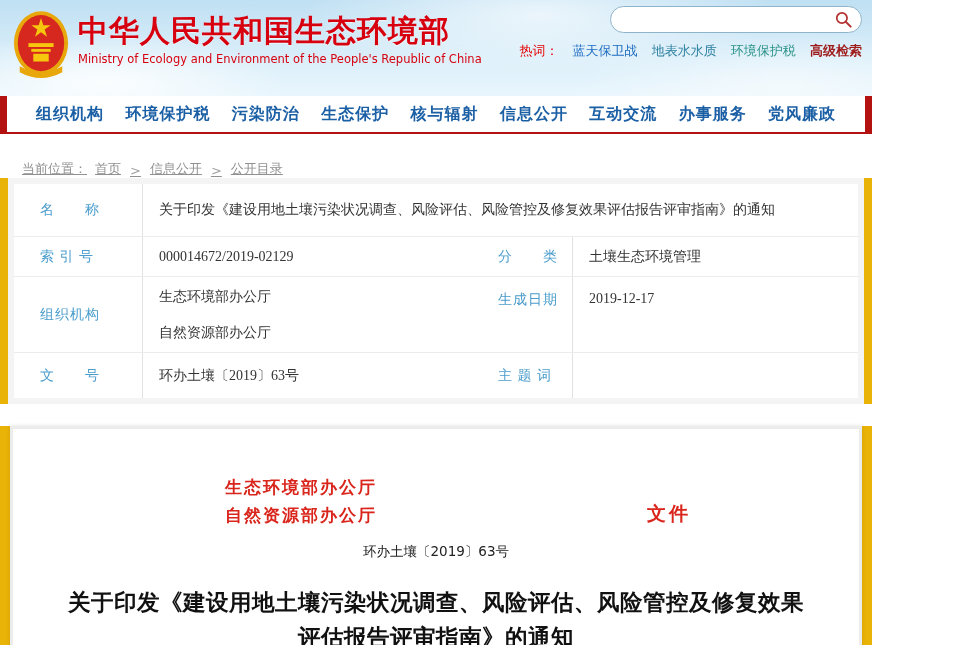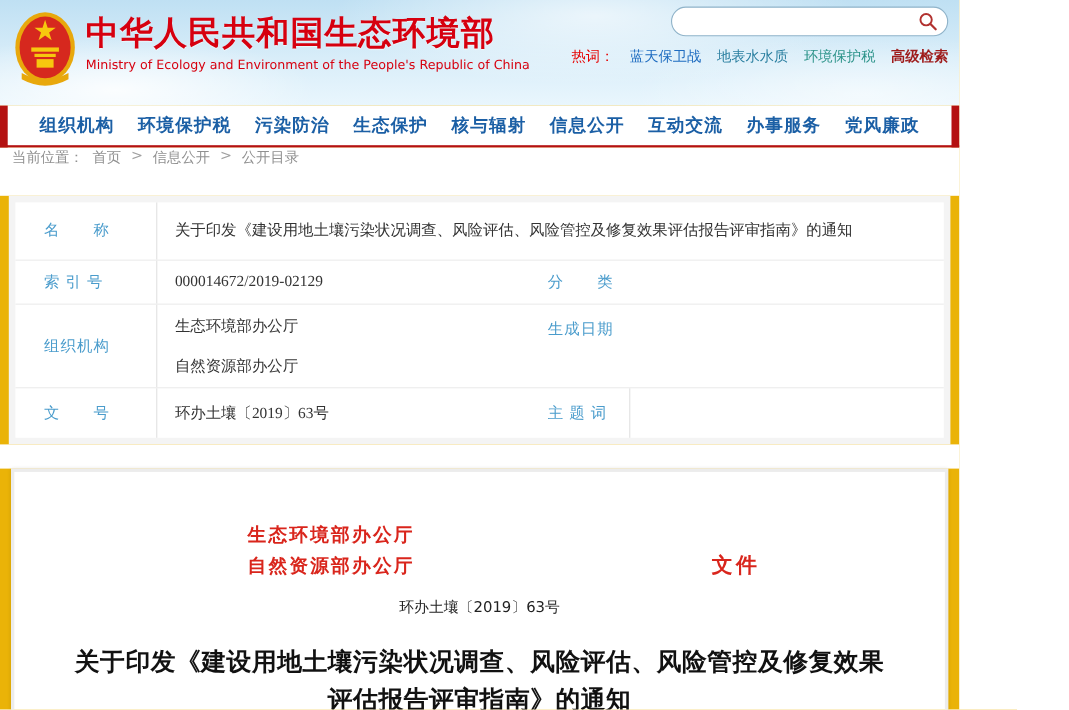--- a/index.html
+++ b/index.html
@@ -34,22 +34,22 @@
   .hw-adv { color:#9e1b1b; font-weight:bold; }
 
   
   .nav { position:relative; height:38px; background:#fff; border-bottom:2px solid #b41111;
     display:flex; align-items:center; justify-content:space-between; padding:0 36px; }
   .nav::before, .nav::after { content:""; position:absolute; top:0; bottom:-2px; width:7px; background:#b41111; }
   .nav::before { left:0; } .nav::after { right:0; }
   .nav a { color:#1b5fa5; font-size:16px; font-weight:bold; text-decoration:none; letter-spacing:1px; }
 
   
-  .breadcrumb { height:44px; display:flex; align-items:flex-start; padding:0 11px;
-    font-size:13px; color:#909090; background:#fff; }
+  .breadcrumb { height:44px; display:flex; align-items:flex-end; padding:0 22px;
+    font-size:13px; color:#909090; background:#fff;text-decoration:underline; }
   .breadcrumb a { color:#909090; text-decoration:none; }
   .breadcrumb .sep { margin:0 9px; color:#a0a0a0; }
   .breadcrumb .bc-label { margin-right:8px; }
 
   
   .info-frame { margin:0 8px; background:#f4f4f4; padding:6px;font-family:Liberation Serif, serif; }
   .info-table { background:#fff; font-size:14px; }
   .irow { display:grid; grid-template-columns:128px 330px 100px 1fr; align-items:center; }
   .irow + .irow { border-top:1px solid #ececec; }
   .irow .lbl { color:#4a9ccc; padding-left:26px; letter-spacing:1px; }
@@ -137,29 +137,31 @@
 
       <div class="irow row-name">
         <div class="lbl">名　　称</div>
         <div class="val vline">关于印发《建设用地土壤污染状况调查、风险评估、风险管控及修复效果评估报告评审指南》的通知</div>
       </div>
 
       <div class="irow row-mid">
         <div class="lbl">索 引 号</div>
         <div class="val vline">000014672/2019-02129</div>
         <div class="lbl">分　　类</div>
+        <div class="val vline">土壤生态环境管理</div>
       </div>
 
       <div class="irow row-org">
         <div class="lbl">组织机构</div>
         <div class="val vline">
           <div>生态环境部办公厅</div>
           <div class="org-l2">自然资源部办公厅</div>
         </div>
         <div class="lbl" style="align-self:start; padding-top:14px;">生成日期</div>
+        <div class="val vline" style="justify-content:flex-start; padding-top:14px;">2019-12-17</div>
       </div>
 
       <div class="irow row-doc">
         <div class="lbl">文　　号</div>
         <div class="val vline">环办土壤〔2019〕63号</div>
         <div class="lbl">主 题 词</div>
         <div class="val vline"></div>
       </div>
 
     </div>

